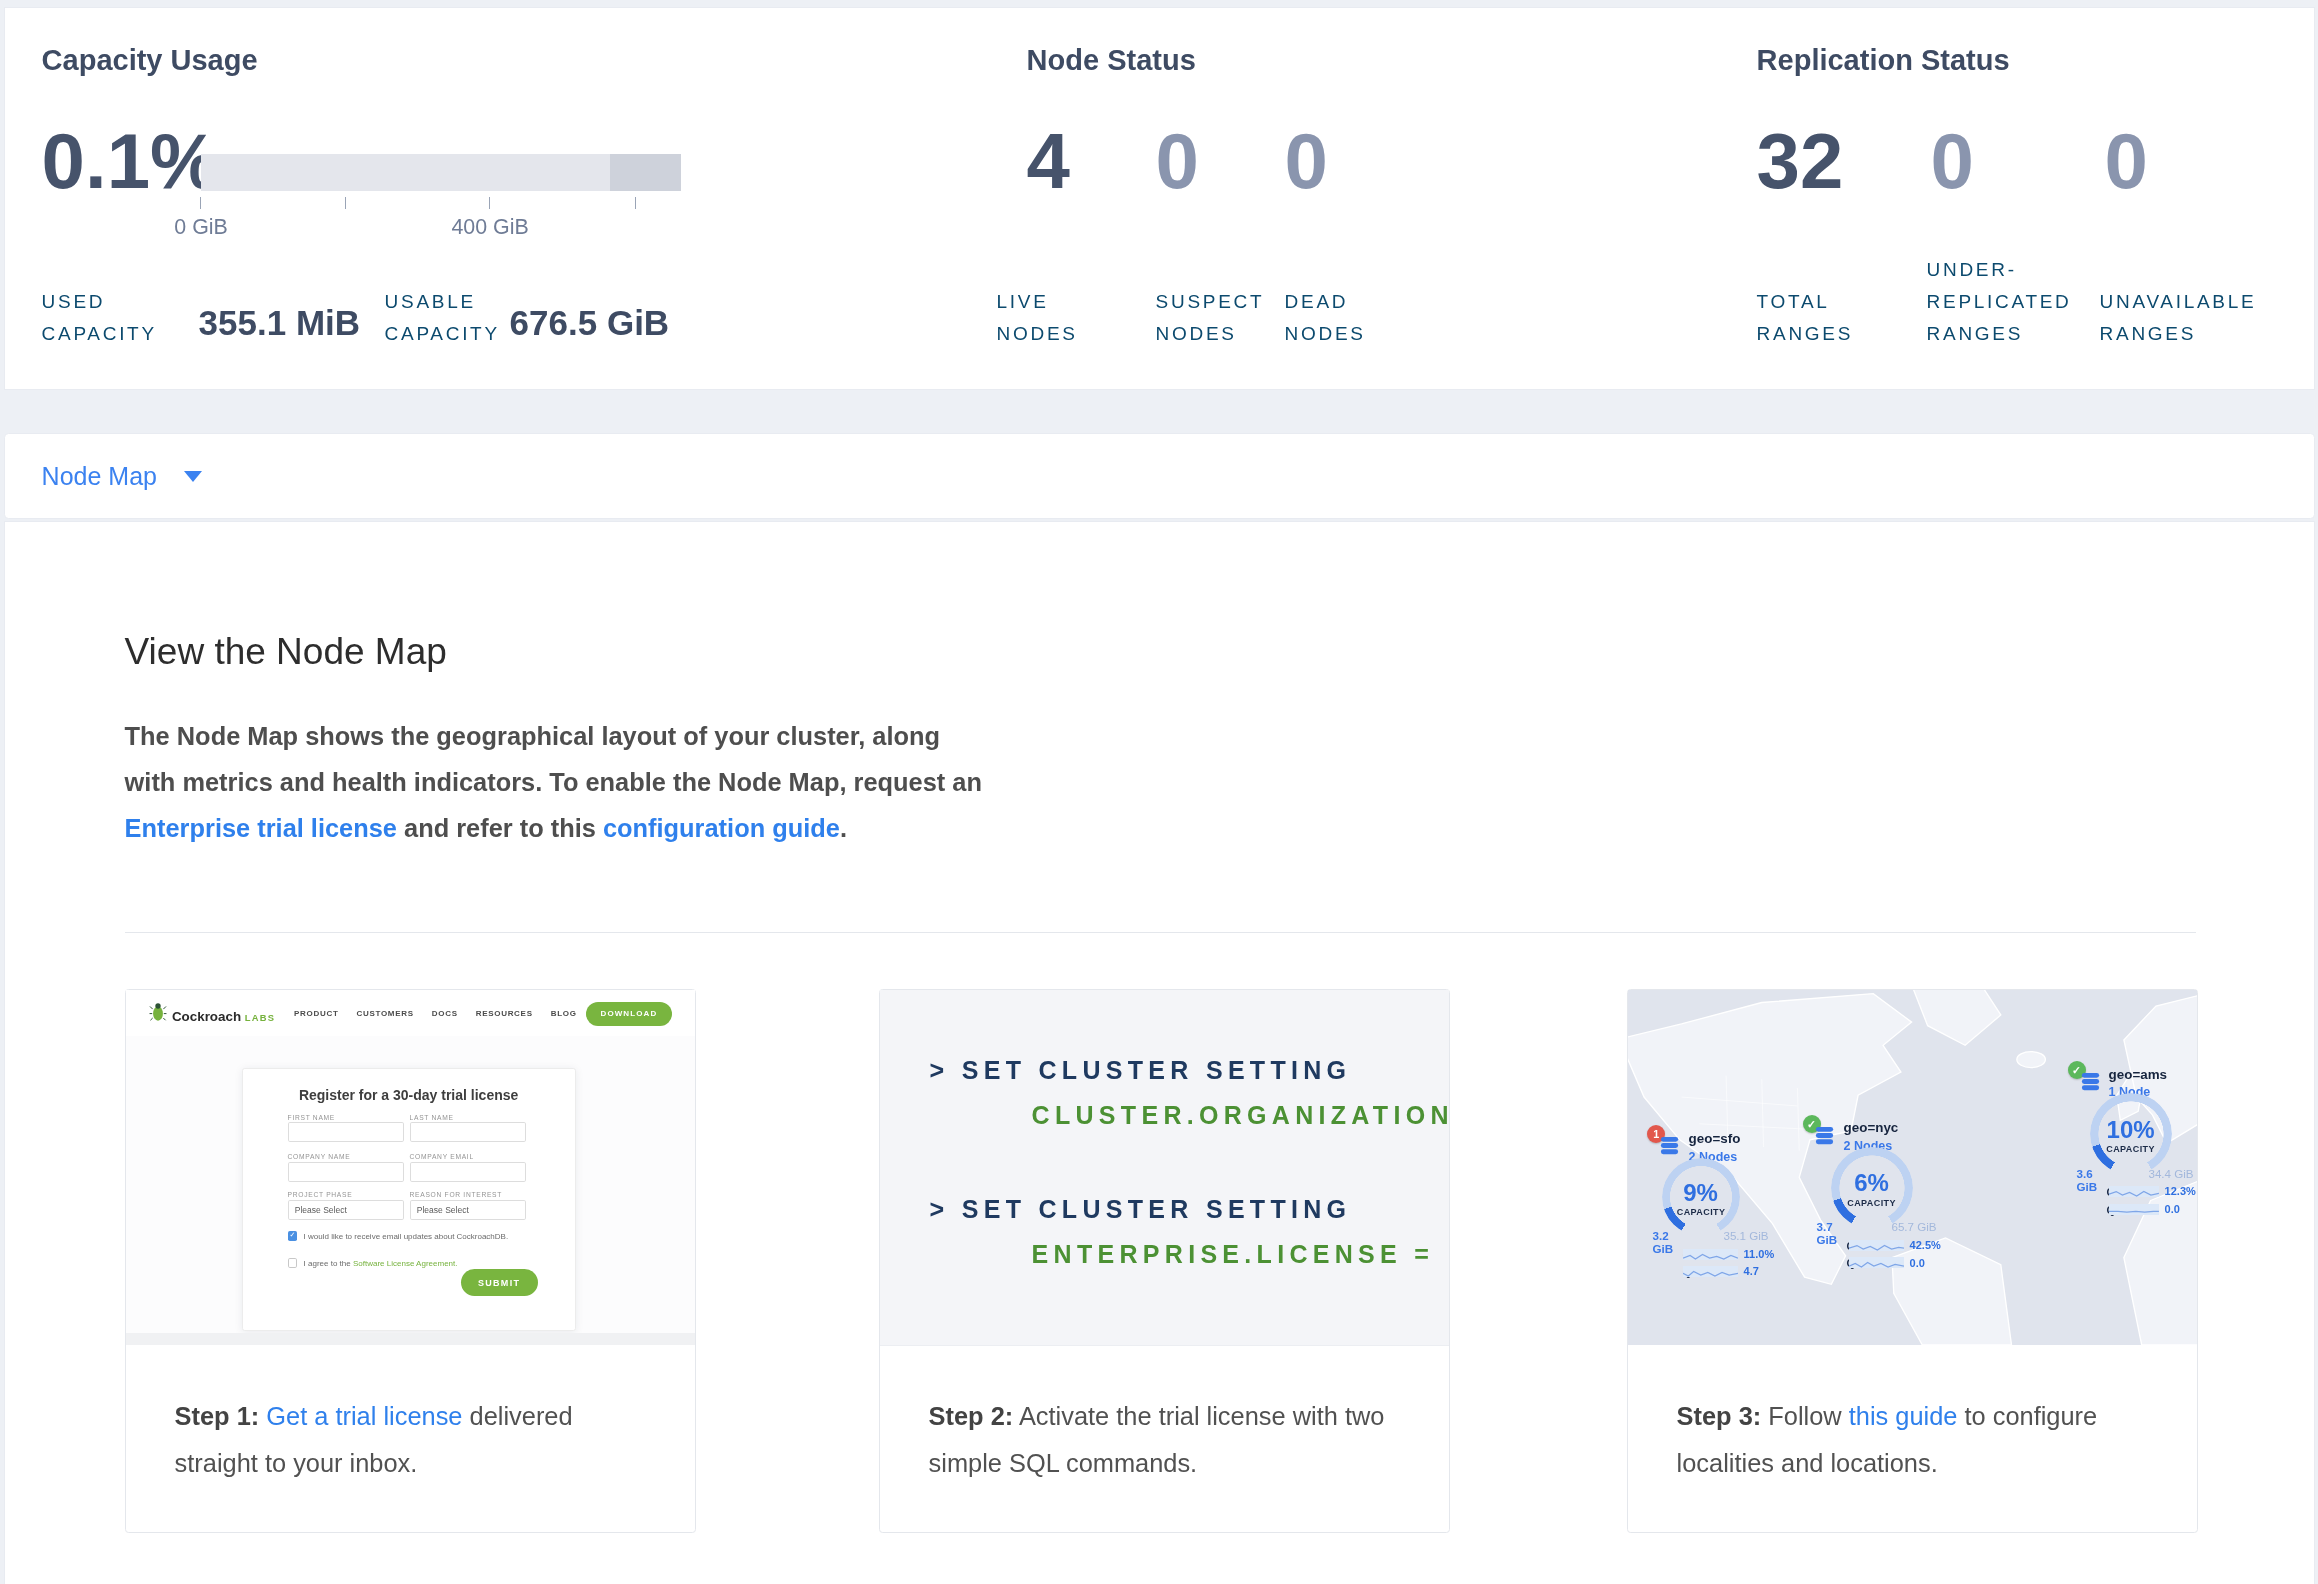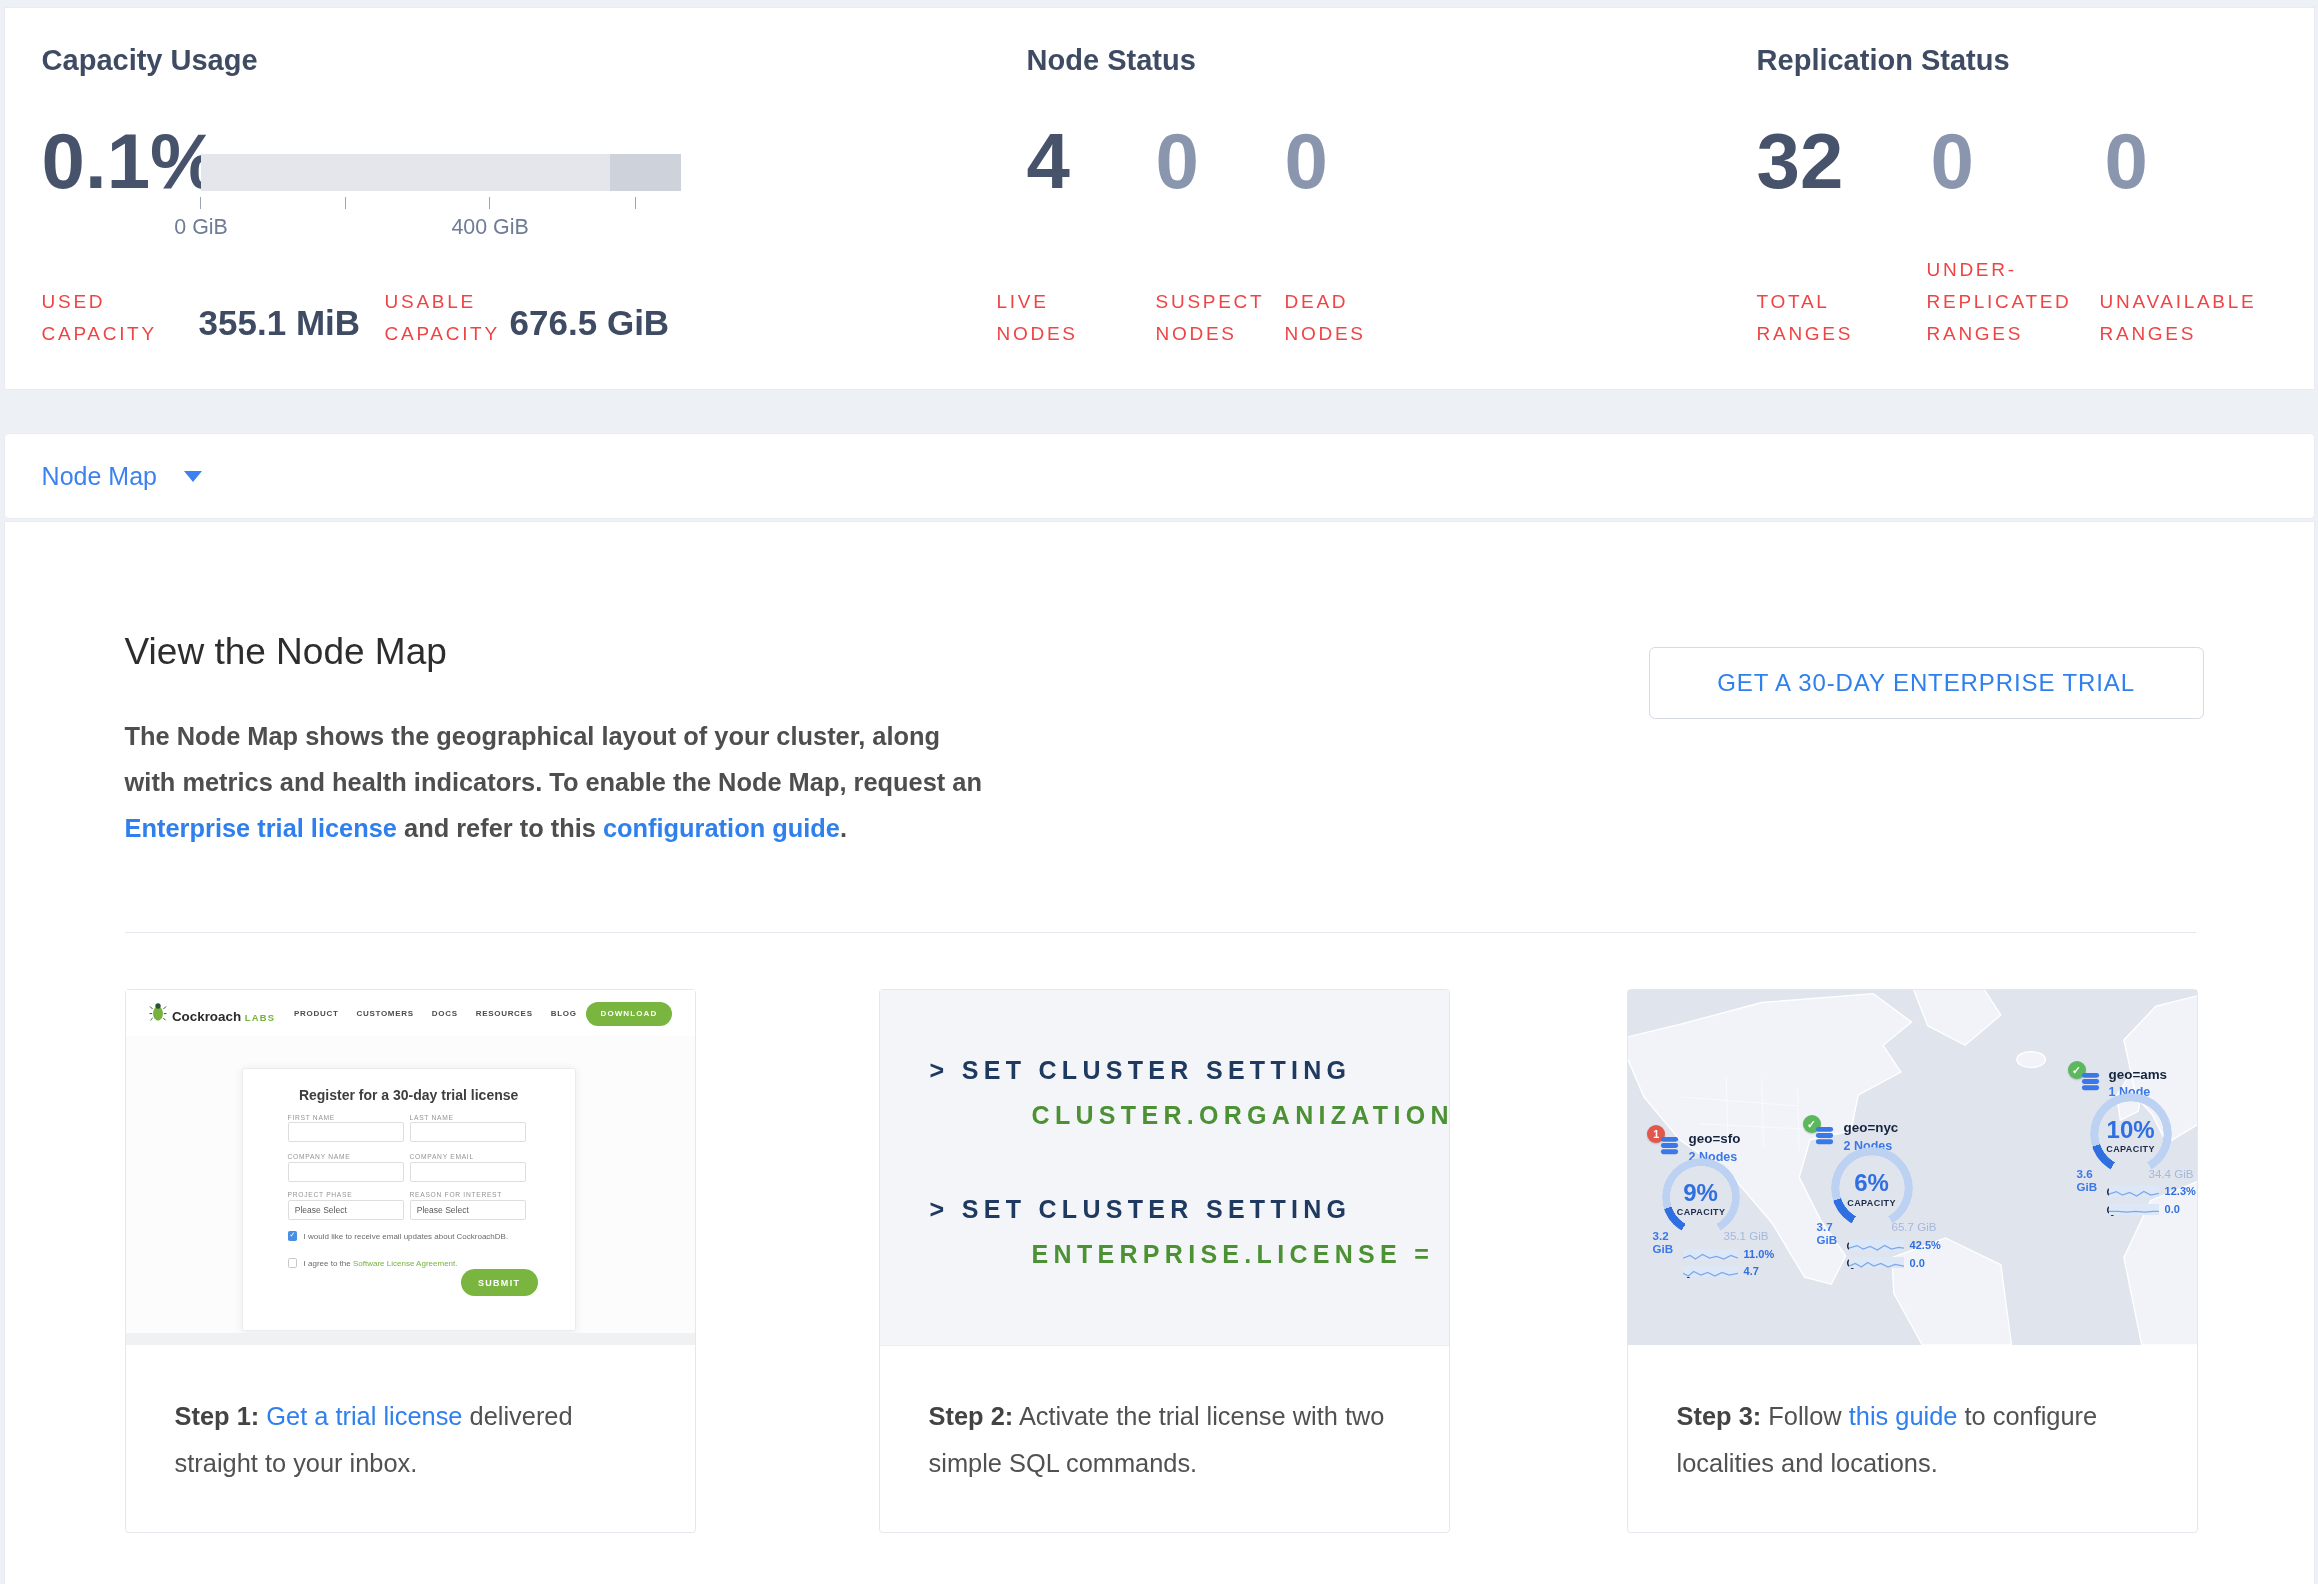--- a/index.html
+++ b/index.html
@@ -2,21 +2,21 @@
 <html style="font-size:14.3px"><head>
 <meta charset="utf-8">
 <style>
   html,body{margin:0;padding:0;background:#edf0f5;font-family:"Liberation Sans",sans-serif;}
   #app{position:relative;width:2319px;height:1585px;background:#edf0f5;overflow:hidden;}
   .panel{position:absolute;background:#fff;border:0.9px solid #e8ebf1;box-sizing:border-box;}
   .abs{position:absolute;}
   .stat-title{font-size:29px;font-weight:bold;color:#3e4b63;}
   .big-num{font-size:78px;font-weight:bold;color:#46536b;line-height:1;}
   .big-num.dim{color:#8a95ae;}
-  .label-caps{font-size:19px;letter-spacing:2.7px;color:#ef4444;line-height:32px;font-weight:500;}
+  .label-caps{font-size:19px;letter-spacing:2.7px;color:#0c4a6e;line-height:32px;font-weight:500;}
   .stat-value{font-size:35px;font-weight:bold;color:#3e4b63;}
   .tick{position:absolute;width:1.8px;height:11.6px;background:#9aa4b6;}
   .tick-label{position:absolute;width:125px;text-align:center;font-size:21.4px;color:#6f7c96;}
   .bar{position:absolute;background:#e4e6ec;}
   .bar-dark{position:absolute;right:0;top:0;height:100%;width:71px;background:#ced2db;}
   .link{color:#2f80ec;cursor:pointer;text-decoration:none;}
   .selector{display:flex;align-items:center;gap:27px;padding-left:37px;font-size:25px;color:#3b82f0;}
   .chev{width:0;height:0;border-left:9.8px solid transparent;border-right:9.8px solid transparent;border-top:11.6px solid #3b82f0;}
   .h2{font-size:37px;font-weight:500;color:#2d2d2d;}
   .para{font-size:25.4px;line-height:46px;color:#4e4e4e;font-weight:bold;}
@@ -112,21 +112,20 @@
     <span>Node Map</span>
     <span class="chev"></span>
   </div>
 
   <div class="panel" style="left:3.6px;top:521px;width:2311px;height:1064px;">
 
     <div class="abs h2" style="left:120px;top:109px;">View the Node Map</div>
 
     <div class="abs para" style="left:120px;top:191px;width:860px;"><span>The Node Map shows the geographical layout of your cluster, along with metrics and health indicators. To enable the Node Map, request an </span><span class="link">Enterprise trial license</span><span> and refer to this </span><span class="link">configuration guide</span><span>.</span></div>
 
-    <div class="abs trial-btn" style="left:1644px;top:125px;width:553px;height:70px;">GET A 30-DAY ENTERPRISE TRIAL</div>
 
     <div class="abs divider" style="left:120px;top:410px;width:2071px;"></div>
 
     <div class="card" style="left:120px;top:467px;">
       <div class="card-img" style="background:#fdfdfe;">
         <div class="mini-header">
           <div class="mini-logo">
             <svg width="18" height="19.6" viewBox="0 0 20 22">
               <ellipse cx="10" cy="13" rx="5.5" ry="8" fill="#76b23d"></ellipse>
               <circle cx="10" cy="4.5" r="3" fill="#2c5234"></circle>

